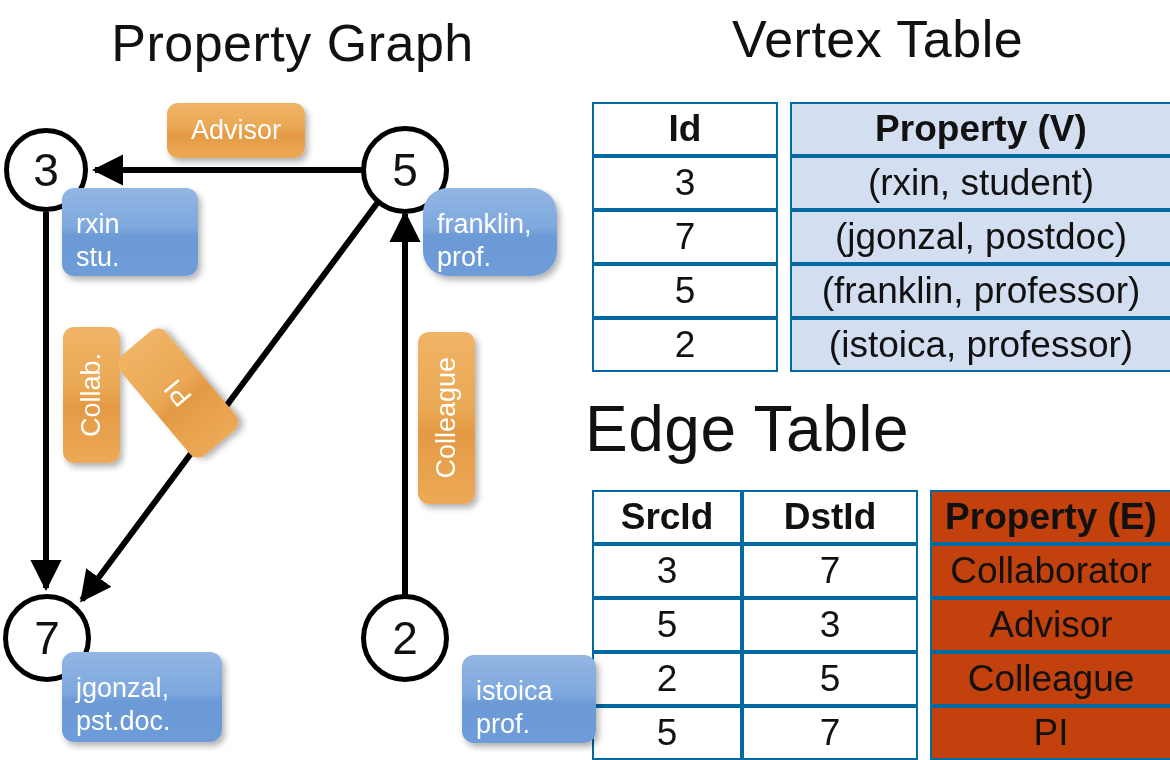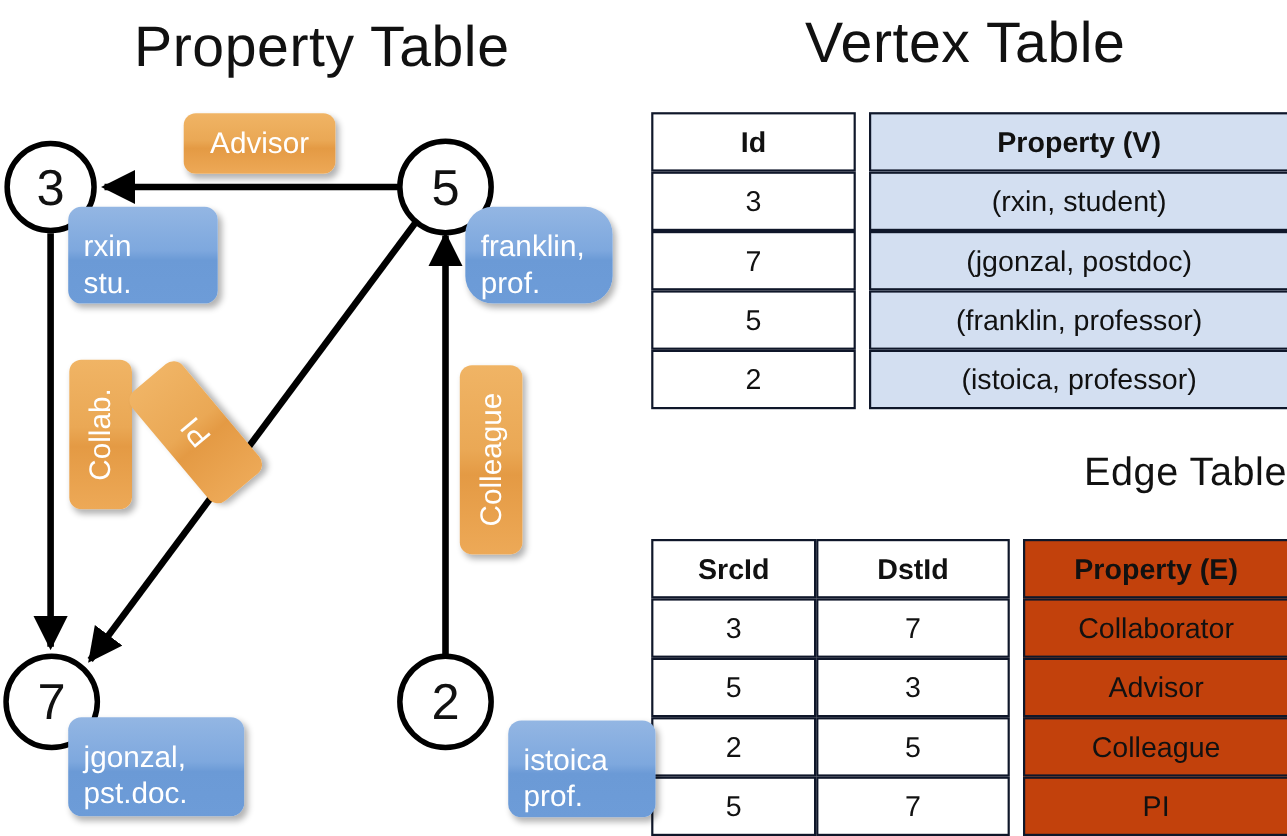--- a/index.html
+++ b/index.html
@@ -16,21 +16,21 @@
   .big-title{
     position:absolute;
     font-family:"Liberation Sans", sans-serif;
     font-weight:300;
     color:#111;
     letter-spacing:0.5px;
     white-space:nowrap;
   }
   #title-property-graph{left:0;top:12px;width:585px;text-align:center;font-size:52px;line-height:62px;}
   #title-vertex-table{left:585px;top:8px;width:585px;text-align:center;font-size:52px;line-height:62px;}
-  #title-edge-table{left:585px;top:398px;width:585px;text-align:right;font-size:36px;line-height:62px;}
+  #title-edge-table{left:585px;top:398px;width:585px;text-align:left;font-size:64px;line-height:62px;}
 
   
   #graph-panel{position:absolute;left:0;top:0;width:585px;height:760px;}
   #graph-svg{position:absolute;left:0;top:0;}
 
   .node-circle{
     position:absolute;
     border-radius:50%;
     background:#ffffff;
     border:5px solid #000;
@@ -73,24 +73,24 @@
     font-family:"Liberation Sans", sans-serif;
     font-weight:300;
     white-space:nowrap;
   }
   .vert-text{writing-mode:vertical-rl; text-orientation:mixed; transform:rotate(180deg);}
 
   
   .tbl{position:absolute;}
   .tbl .row{display:flex;}
   .cell{
-    border:2px solid #0f172a;
+    border:2px solid #0369a1;
     box-sizing:border-box;
     display:flex;align-items:center;justify-content:center;
-    font-size:26px;
+    font-size:37px;
     color:#111;
     font-family:"Liberation Sans", sans-serif;
     font-weight:300;
     white-space:nowrap;
   }
   .cell.hdr{font-weight:700;}
   .cell.blue{background:#d3dff1;}
   .cell.orange{background:#c2410c;}
   .cell.gapleft{margin-left:12px;}
 
@@ -103,21 +103,21 @@
   #edge-table{left:592px;top:490px;}
   #edge-table .c-src{width:150px;height:54px;}
   #edge-table .c-dst{width:176px;height:54px;}
   #edge-table .c-prop{width:242px;height:54px;}
 </style>
 </head>
 <body>
 
 <div id="root">
 
-  <div class="big-title" id="title-property-graph">Property Table</div>
+  <div class="big-title" id="title-property-graph">Property Graph</div>
 
   <div class="big-title" id="title-vertex-table">Vertex Table</div>
 
   <div class="big-title" id="title-edge-table">Edge Table</div>
 
   <div id="graph-panel">
 
     <svg id="graph-svg" width="585" height="760" viewBox="0 0 585 760">
       <defs>
         <marker id="ah" viewBox="0 0 10 10" refX="9" refY="5" markerWidth="5.2" markerHeight="5.2" orient="auto-start-reverse">

